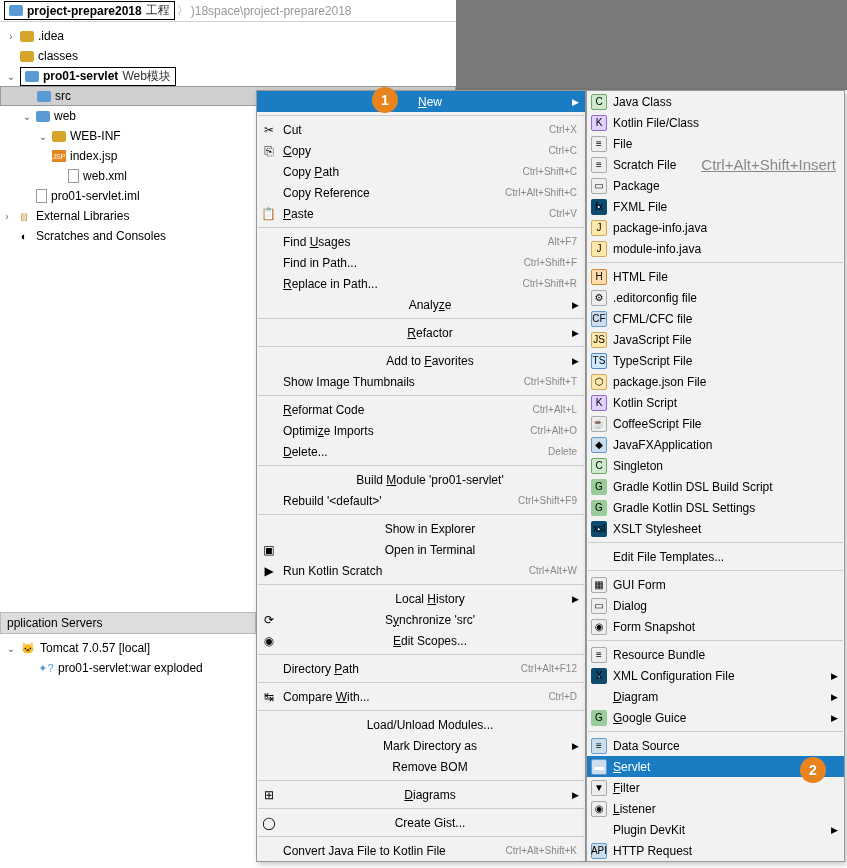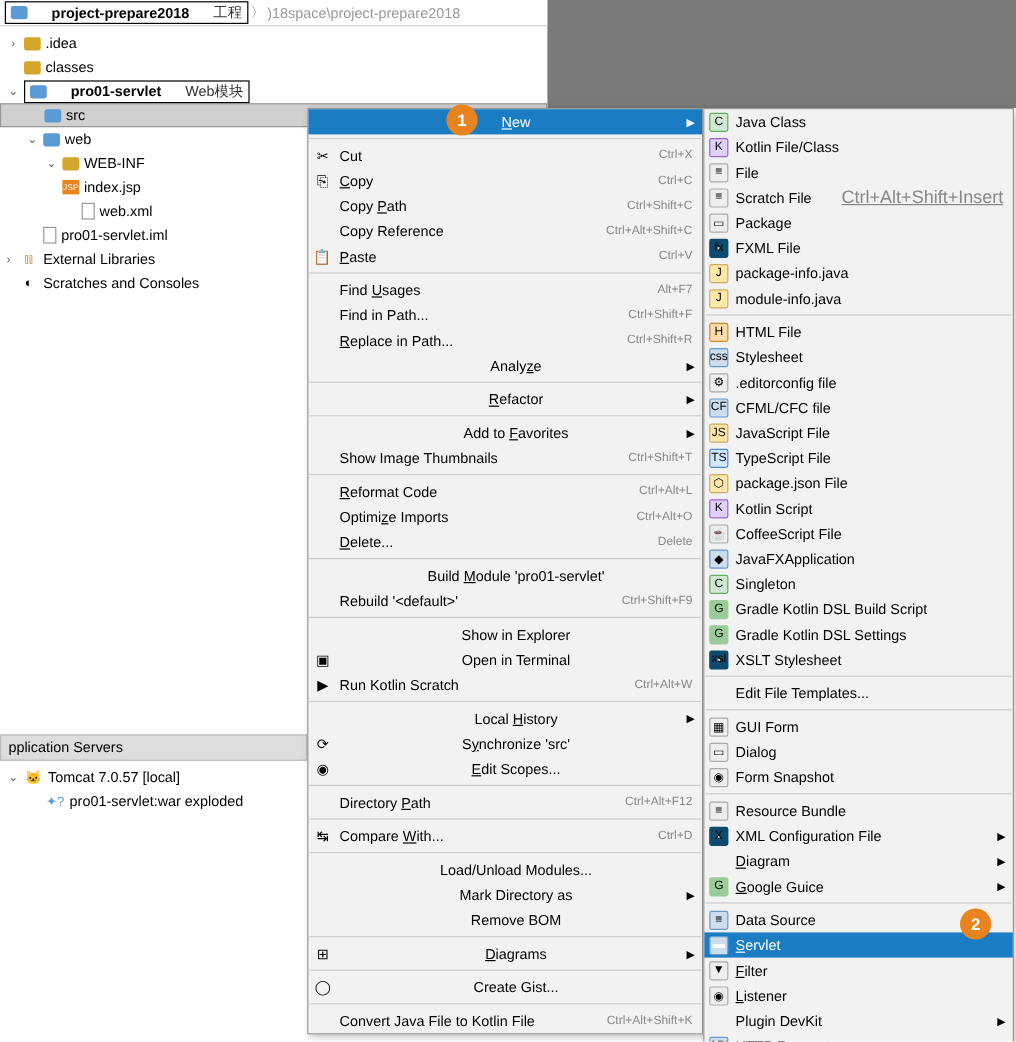--- a/index.html
+++ b/index.html
@@ -14,21 +14,21 @@
 .indent1 { padding-left:22px; }
 .indent2 { padding-left:38px; }
 .indent3 { padding-left:54px; }
 .tree-arrow { width:10px; text-align:center; color:#666; font-size:10px; }
 .icon { width:16px; height:16px; display:inline-flex; align-items:center; justify-content:center; font-size:11px; }
 .folder-icon { background:#d4a72c; border-radius:2px; width:14px; height:11px; }
 .folder-blue { background:#5a9bd5; border-radius:2px; width:14px; height:11px; }
 .file-icon { background:#fff; border:1px solid #999; width:11px; height:14px; }
 .hl-src { background:#d0d0d0; border:1px solid #999; display:flex; align-items:center; justify-content:space-between; padding-right:60px; }
 .annot { color:#333; }
-.mod-box { border:1px solid #000; background:#fff; padding:0 4px; display:flex; align-items:center; gap:20px; }
+.mod-box { border:1px solid #000; background:#fff; padding:0 4px; display:flex; align-items:center; gap:4px; }
 .mod-box b { font-weight:bold; }
 
 .servers-panel { position:absolute; left:0; top:612px; width:256px; }
 .servers-header { background:#ddd; padding:3px 6px; border:1px solid #bbb; }
 .servers-body { padding:4px 0; }
 
 .ctx-menu { position:absolute; left:256px; top:90px; width:330px; background:#f2f2f2; border:1px solid #999; box-shadow:2px 2px 6px rgba(0,0,0,0.25); }
 .menu-item { display:flex; align-items:center; height:21px; padding:0 8px 0 26px; position:relative;justify-content:center; }
 .menu-item.hov { background:#1a7dc4; color:#fff; }
 .menu-item .mi-icon { position:absolute; left:4px; width:16px; text-align:center; }
@@ -335,24 +335,20 @@
     <div class="sub-item">
       <span class="si-icon ci-j">J</span>
       <span>module-info.java</span>
     </div>
     <div class="menu-sep"></div>
     <div class="sub-item">
       <span class="si-icon ci-h">H</span>
       <span>HTML File</span>
     </div>
     <div class="sub-item">
-      <span class="si-icon ci-s">css</span>
-      <span>Stylesheet</span>
-    </div>
-    <div class="sub-item">
       <span class="si-icon ci-f">⚙</span>
       <span>.editorconfig file</span>
     </div>
     <div class="sub-item">
       <span class="si-icon ci-s">CF</span>
       <span>CFML/CFC file</span>
     </div>
     <div class="sub-item">
       <span class="si-icon ci-j">JS</span>
       <span>JavaScript File</span>

